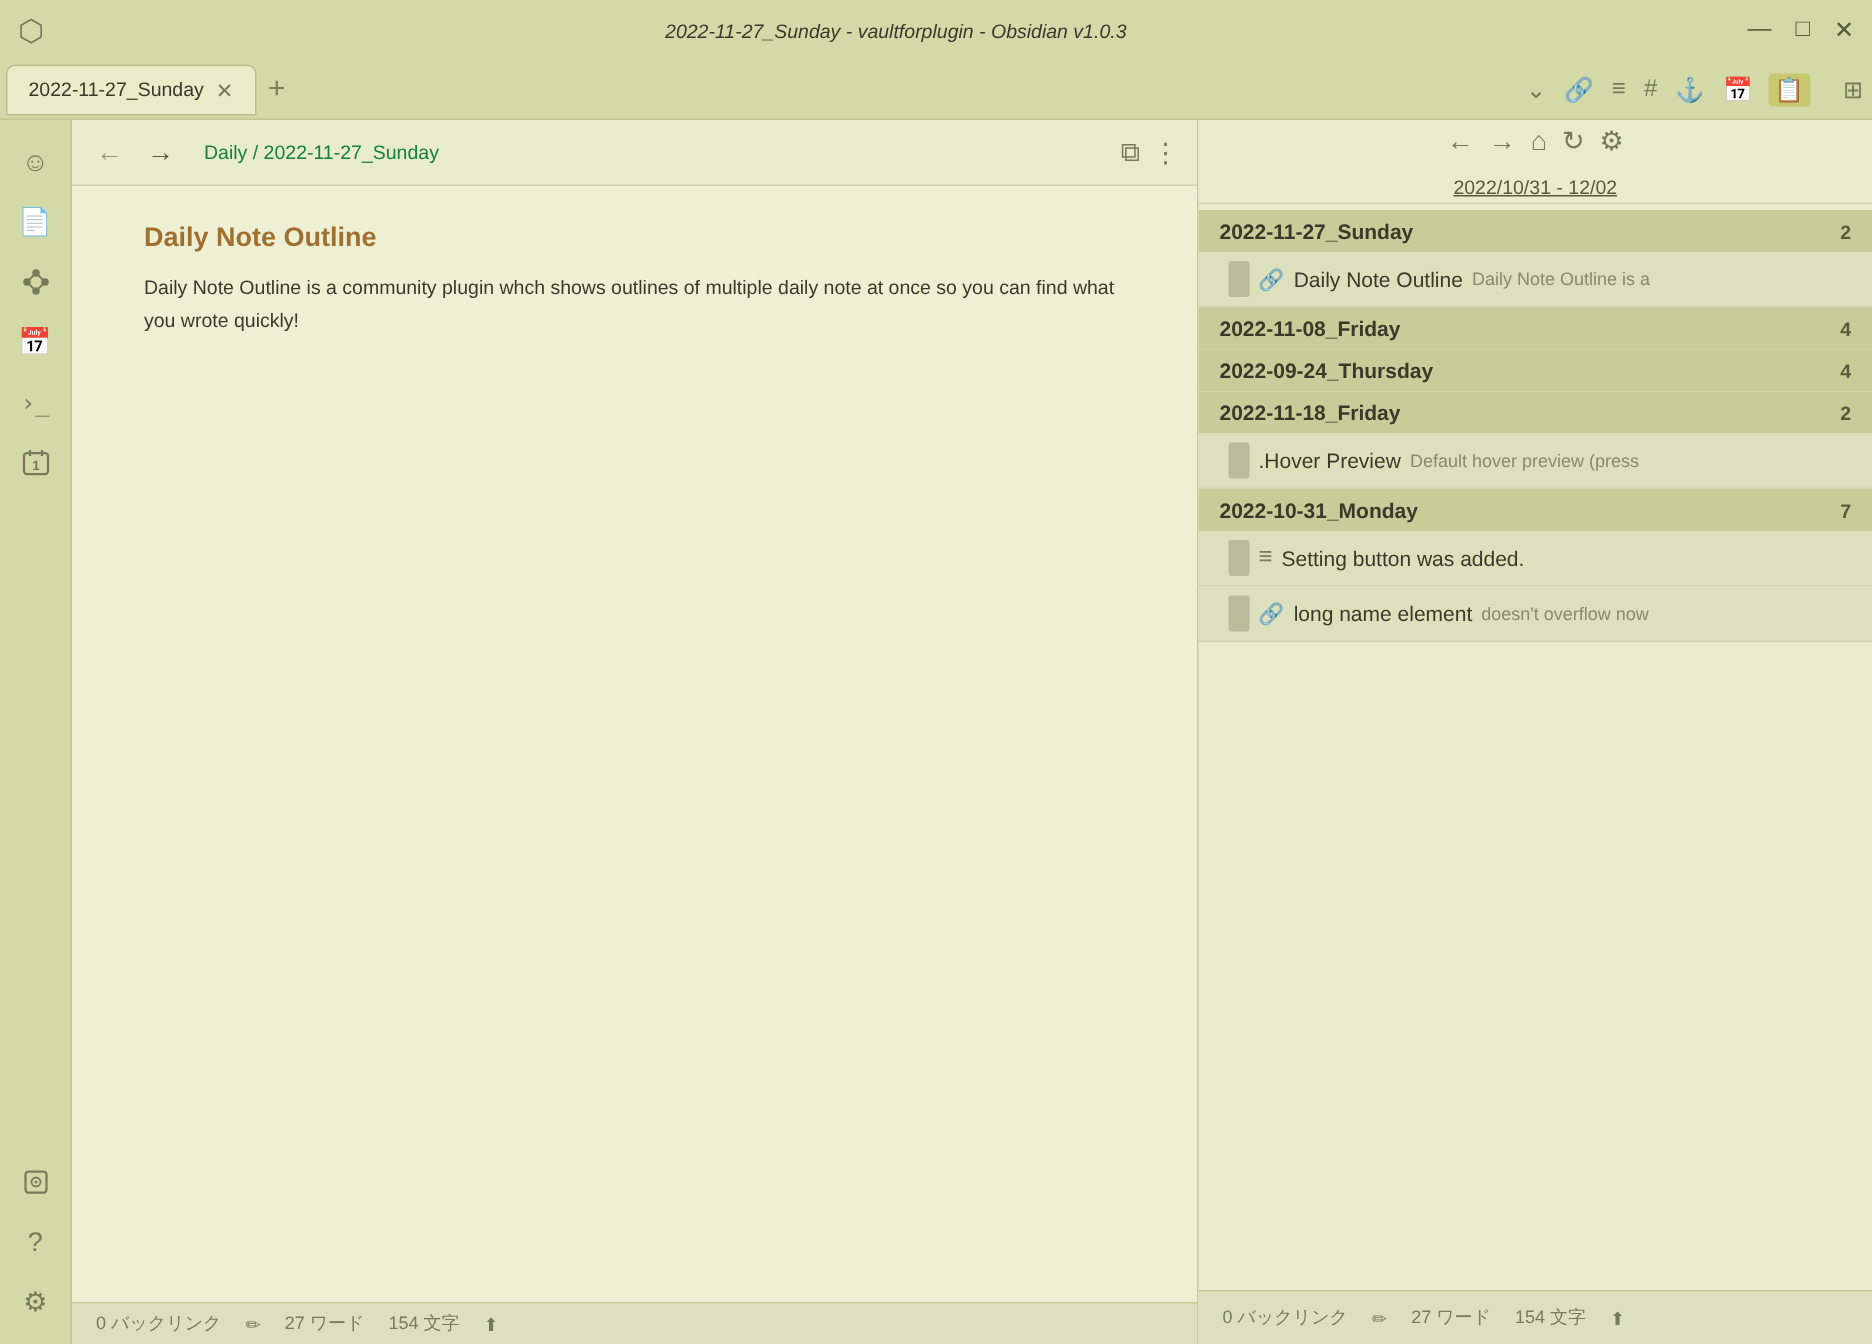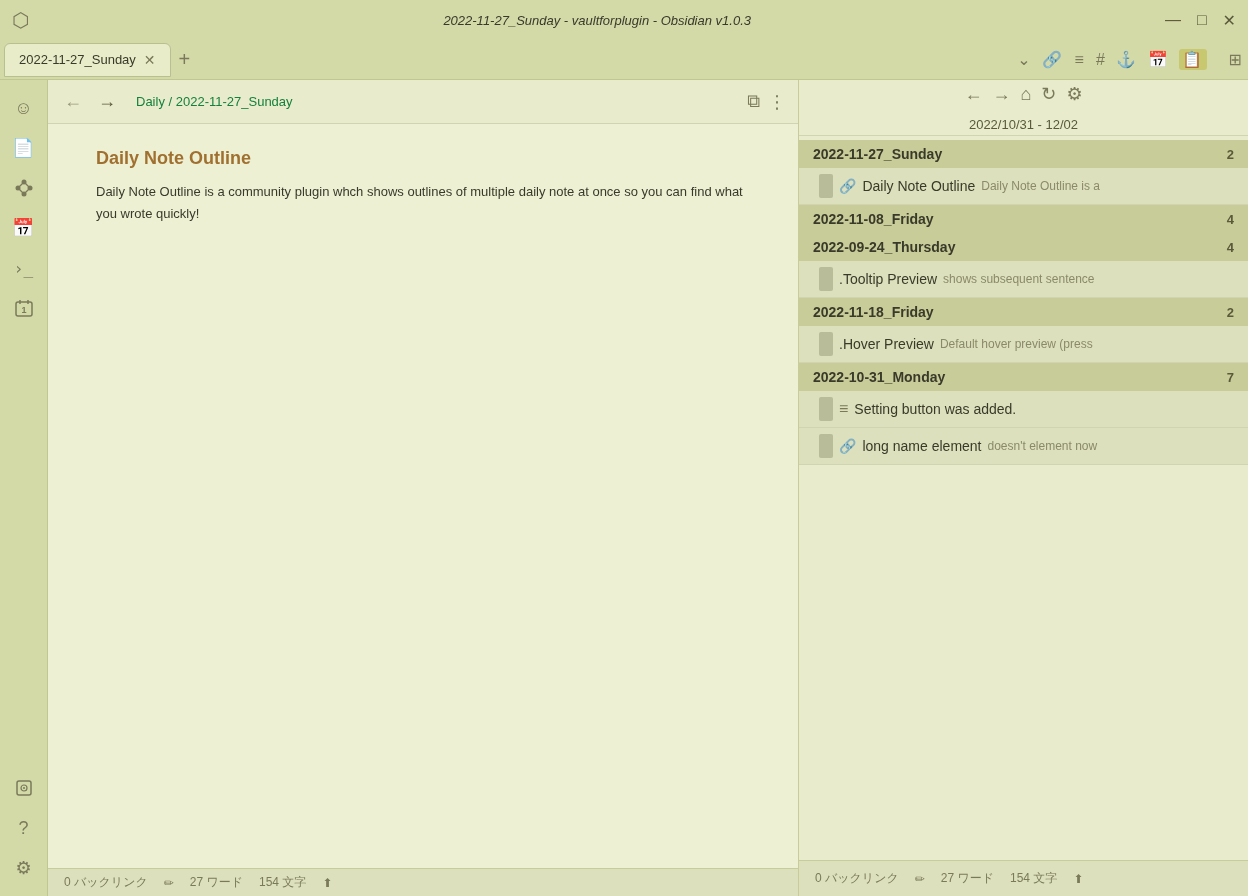--- a/index.html
+++ b/index.html
@@ -229,20 +229,21 @@
     }
     .right-nav-btn {
       font-size: 18px;
       color: #7a7a5a;
       cursor: pointer;
     }
     .right-date-range {
       font-size: 13px;
       color: #5a5a3a;
       margin: 0 4px;
+      text-decoration: underline;
     }
 
     
     .outline-list {
       flex: 1;
       overflow-y: auto;
       padding: 4px 0;
     }
 
     .date-row {
@@ -438,25 +439,20 @@
 
       <div class="date-row">
         <span>2022-11-08_Friday</span>
         <span class="date-row-count">4</span>
       </div>
 
       <div class="date-row">
         <span>2022-09-24_Thursday</span>
         <span class="date-row-count">4</span>
       </div>
-      <div class="outline-item">
-        <div class="outline-item-indent"></div>
-        <span class="outline-item-title">.Tooltip Preview</span>
-        <span class="outline-item-preview">shows subsequent sentence</span>
-      </div>
 
       <div class="date-row">
         <span>2022-11-18_Friday</span>
         <span class="date-row-count">2</span>
       </div>
       <div class="outline-item">
         <div class="outline-item-indent"></div>
         <span class="outline-item-title">.Hover Preview</span>
         <span class="outline-item-preview">Default hover preview (press</span>
       </div>
@@ -467,21 +463,21 @@
       </div>
       <div class="outline-item">
         <div class="outline-item-indent"></div>
         <span class="outline-item-icon" style="font-size:16px;">≡</span>
         <span class="outline-item-title">Setting button was added.</span>
       </div>
       <div class="outline-item">
         <div class="outline-item-indent"></div>
         <span class="outline-item-icon">🔗</span>
         <span class="outline-item-title">long name element</span>
-        <span class="outline-item-preview">doesn't element now</span>
+        <span class="outline-item-preview">doesn't overflow now</span>
       </div>
 
     </div>
 
     <div class="right-statusbar">
       <span>0 バックリンク</span>
       <span>✏</span>
       <span>27 ワード</span>
       <span>154 文字</span>
       <span>⬆</span>

